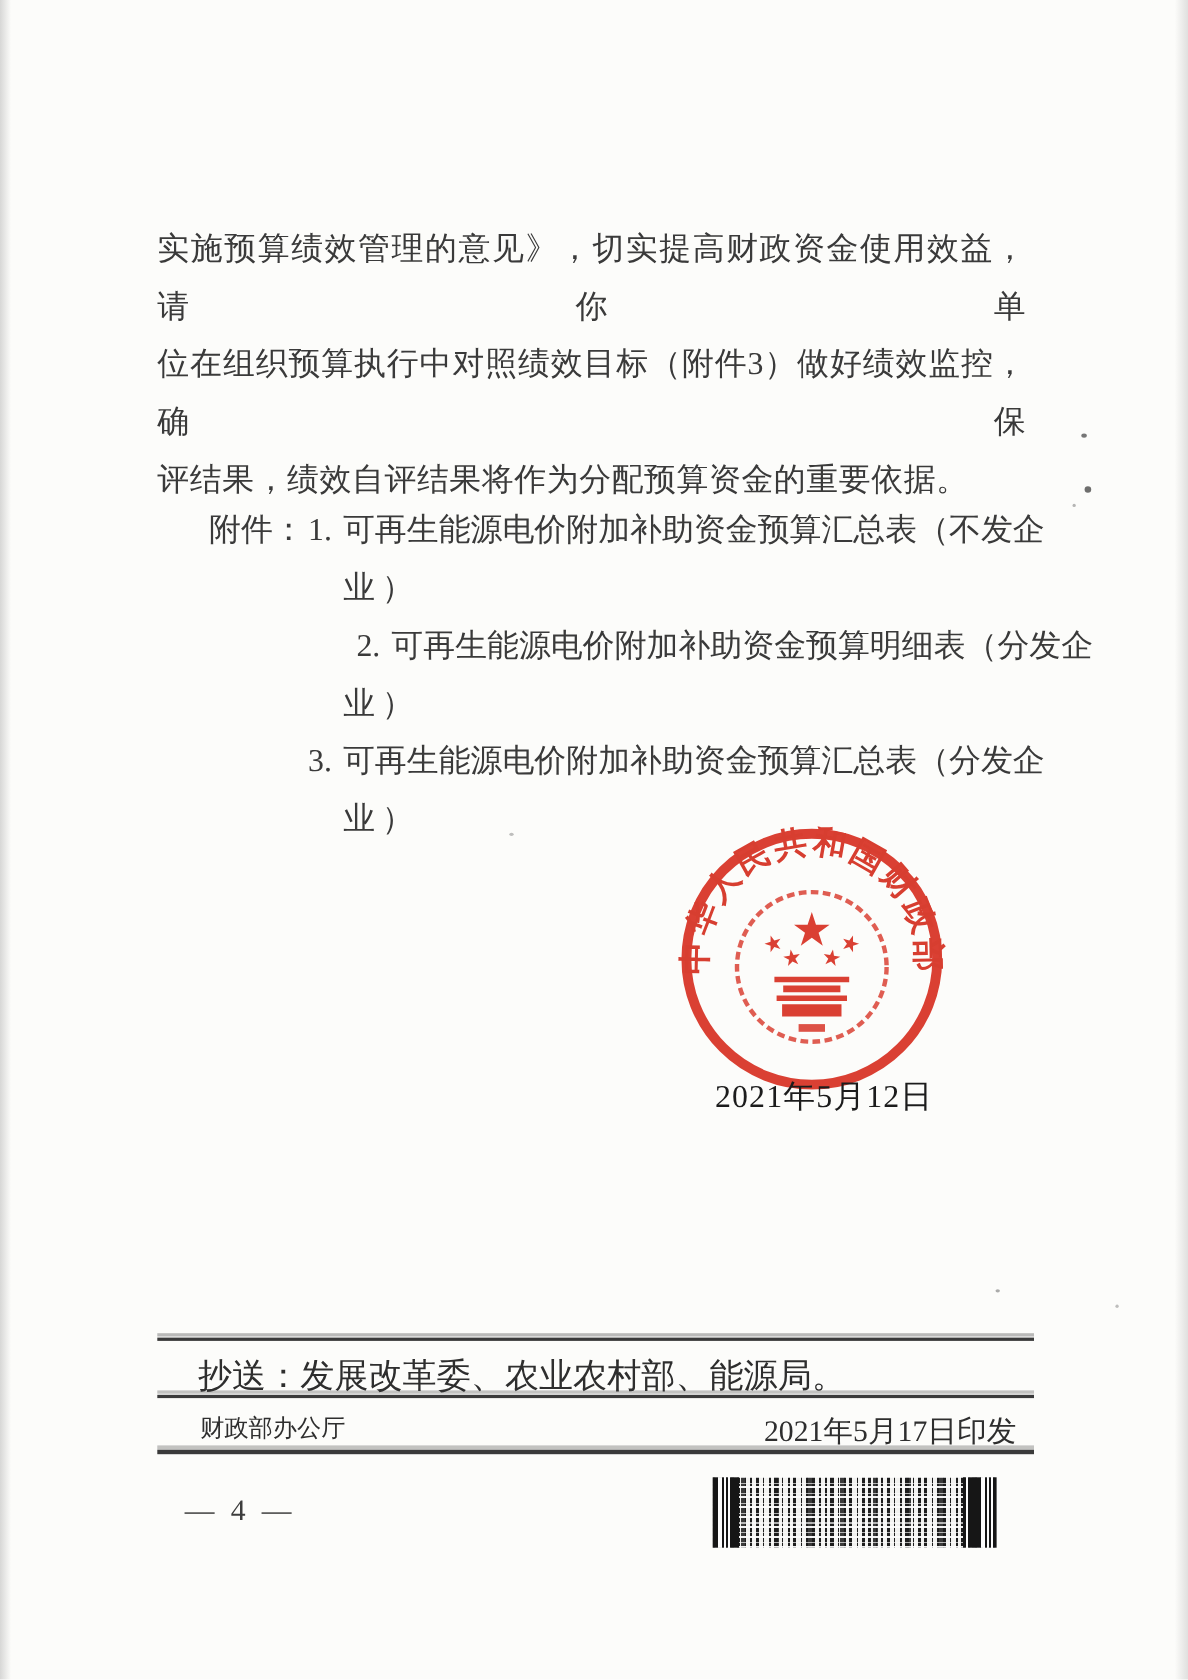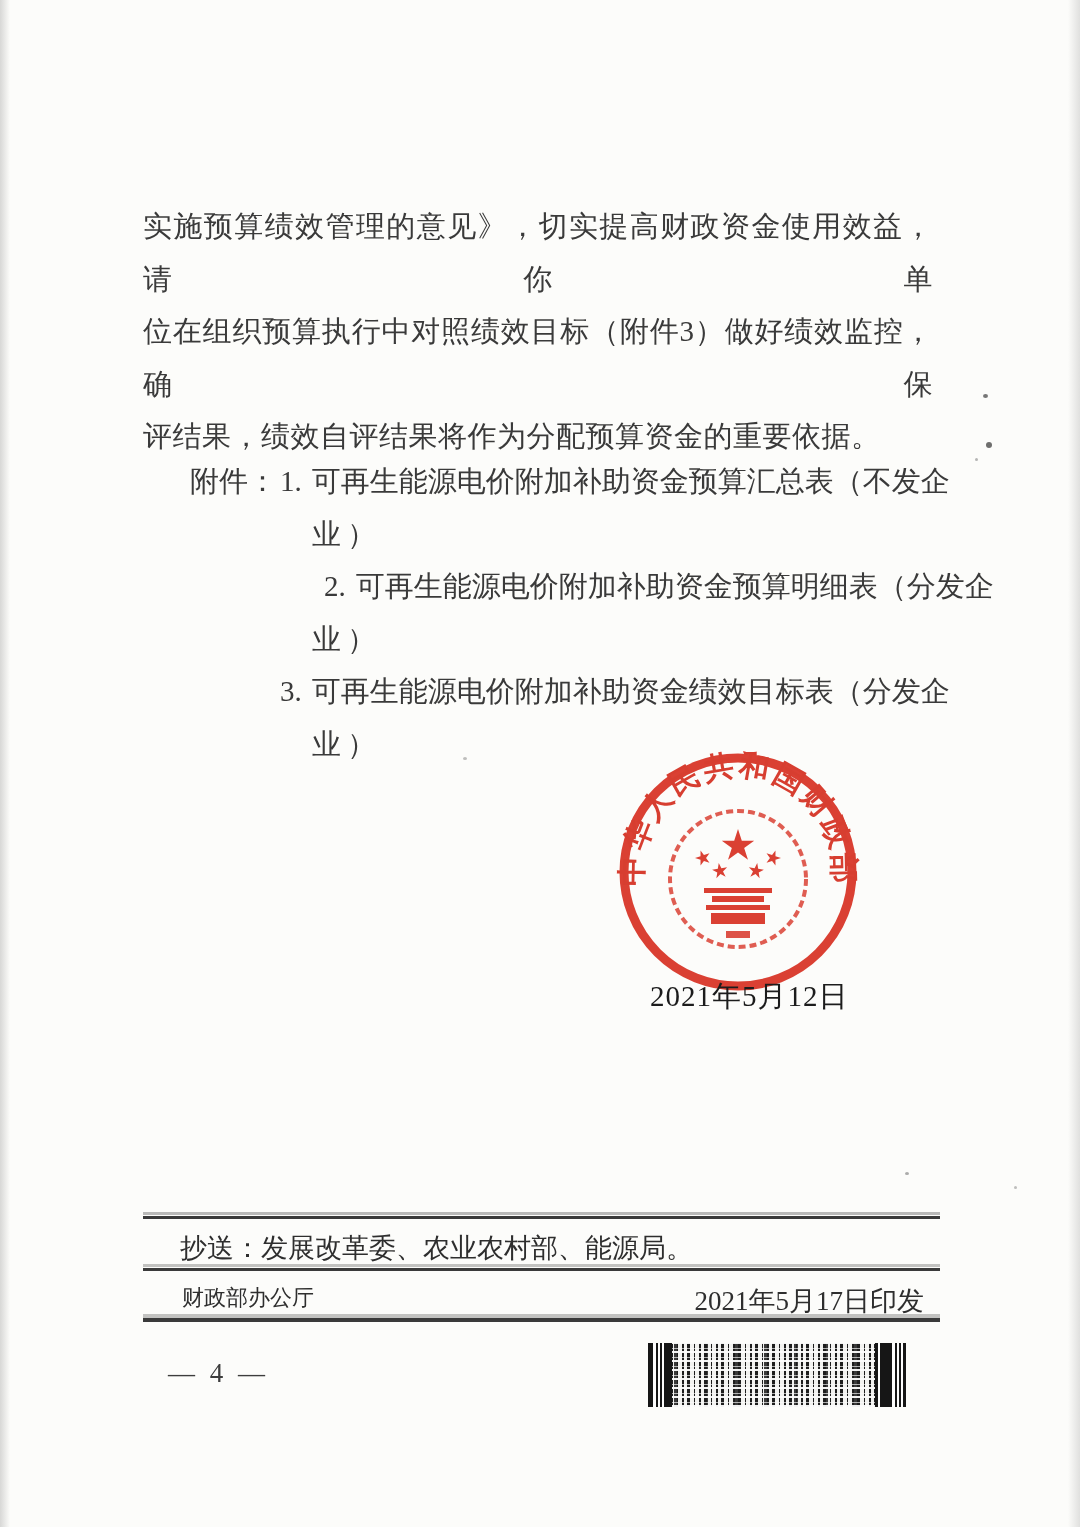--- a/index.html
+++ b/index.html
@@ -37,21 +37,21 @@
   .seal-date{position:absolute;left:650px;top:977px;font-size:29px;color:#1c1c1c;
     letter-spacing:1px;white-space:nowrap;}
 
   
   .f-disclosure{position:absolute;left:152px;top:1178px;font-size:27px;font-weight:700;
     color:#222;font-family:"Liberation Sans","DejaVu Sans",sans-serif;white-space:nowrap;}
   .rule{position:absolute;left:143px;width:797px;background:#3a3a3a;}
   .rule1{top:1216px;height:3px;box-shadow:0 -4px 0 rgba(60,60,60,.35);}
   .rule2{top:1268px;height:3px;box-shadow:0 -4px 0 rgba(60,60,60,.30);}
   .rule3{top:1318px;height:4px;box-shadow:0 -4px 0 rgba(60,60,60,.30);}
-  .f-cc{position:absolute;left:180px;top:1230px;font-size:27px;color:#2e2e2e;white-space:nowrap;}
+  .f-cc{position:absolute;left:180px;top:1230px;font-size:31px;color:#2e2e2e;white-space:nowrap;}
   .f-issuer{position:absolute;left:182px;top:1283px;font-size:22px;color:#2e2e2e;white-space:nowrap;}
   .f-printdate{position:absolute;left:592px;top:1283px;width:332px;text-align:right;
     font-size:27px;color:#2e2e2e;white-space:nowrap;}
   .page-num{position:absolute;left:168px;top:1358px;font-size:27px;color:#3d3d3d;
     letter-spacing:4px;white-space:nowrap;}
 
   
   .barcode{
     position:absolute;left:648px;top:1343px;width:258px;height:64px;
     background:
@@ -84,21 +84,21 @@
       <span class="num">1.</span><span>可再生能源电价附加补助资金预算汇总表（不发企</span>
     </div>
     <div class="attach-cont" style="top:515px;">业）</div>
 
     <div class="attach-row" style="top:567px;margin-left:44px;">
       <span class="num">2.</span><span>可再生能源电价附加补助资金预算明细表（分发企</span>
     </div>
     <div class="attach-cont" style="top:620px;">业）</div>
 
     <div class="attach-row" style="top:672px;">
-      <span class="num">3.</span><span>可再生能源电价附加补助资金绩效目标表（分发企</span>
+      <span class="num">3.</span><span>可再生能源电价附加补助资金预算汇总表（分发企</span>
     </div>
     <div class="attach-cont" style="top:725px;">业）</div>
   </div>
 
   <svg class="seal-svg" viewBox="0 0 260 260">
     <circle cx="130" cy="125" r="114" fill="none" stroke="#dc392b" stroke-width="9"></circle>
     <path id="sealArc" d="M 35.5,141.7 A 96,96 0 1 1 224.5,141.7" fill="none"></path>
     <text font-size="30" fill="#d93628" font-weight="600" letter-spacing="3" font-family="Liberation Serif, DejaVu Serif, serif">
       <textPath href="#sealArc" startOffset="50%" text-anchor="middle">中华人民共和国财政部</textPath>
     </text>

